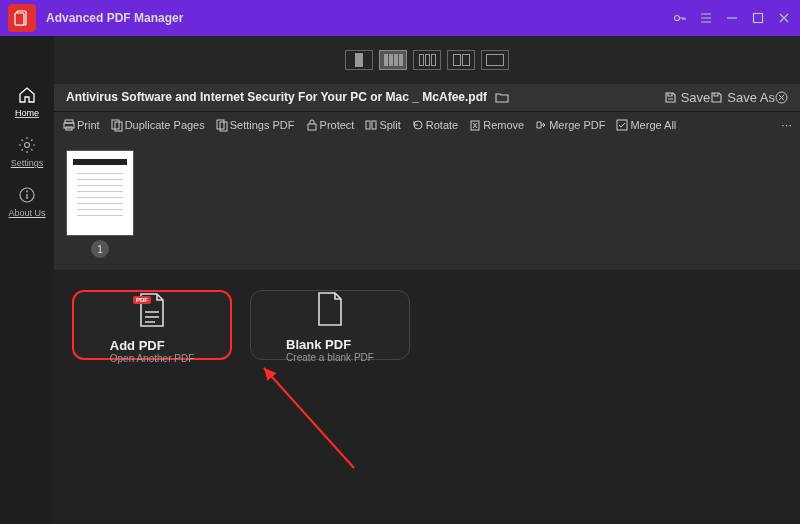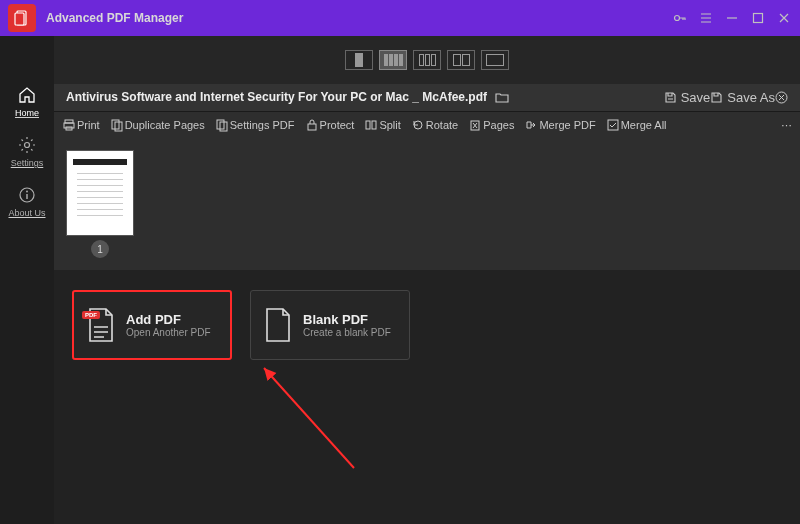--- a/index.html
+++ b/index.html
@@ -23,21 +23,21 @@
 .doc-name { font-size: 12px; font-weight: 600; color: #eee; flex: 1; display: flex; align-items: center; gap: 8px; }
 .doc-actions { display: flex; align-items: center; gap: 0; color: #c8c8c8; font-size: 13px; }
 .doc-actions .act { display: flex; align-items: center; gap: 4px; cursor: pointer; }
 .toolbar { background: #2e2e2e; padding: 6px 8px; display: flex; align-items: center; gap: 10px; flex-wrap: nowrap; border-top: 1px solid #1a1a1a; }
 .tbtn { display: flex; align-items: center; gap: 1px; color: #c8c8c8; font-size: 11px; cursor: pointer; white-space: nowrap; }
 .thumbs { background: #2e2e2e; padding: 12px; display: flex; gap: 12px; }
 .thumb { width: 68px; display: flex; flex-direction: column; align-items: center; gap: 4px; }
 .page-prev { width: 68px; height: 86px; background: #fff; border: 1px solid #555; position: relative; }
 .page-num { width: 18px; height: 18px; border-radius: 50%; background: #555; color: #ddd; font-size: 10px; display: flex; align-items: center; justify-content: center; }
 .cards { display: flex; gap: 18px; padding: 20px 18px; }
-.card { width: 160px; height: 70px; border: 1px solid #444; border-radius: 3px; display: flex; align-items: center; gap: 10px; padding: 0 12px; cursor: pointer; background: #262626; }
+.card { width: 160px; height: 70px; border: 1px solid #444; border-radius: 12px; display: flex; align-items: center; gap: 10px; padding: 0 12px; cursor: pointer; background: #262626; flex-direction: column; }
 .card.highlight { border: 2px solid #ff2a2a; }
 .card-text .t { font-size: 13px; font-weight: 700; color: #eee; }
 .card-text .s { font-size: 10px; color: #9a9a9a; }
 .card-icon { width: 30px; height: 36px; position: relative; }
 .arrow { position: absolute; left: 254px; top: 358px; pointer-events: none; }
 .page-prev::before { content:""; position:absolute; top:8px; left:6px; right:6px; height:6px; background:#222; }
 .page-prev::after { content:""; position:absolute; top:22px; left:10px; right:10px; bottom:14px; background:repeating-linear-gradient(#ccc,#ccc 1px,transparent 1px,transparent 6px); }
 .pdf-badge { position:absolute; left:-4px; top:4px; background:#e03030; color:#fff; font-size:6px; padding:1px 3px; border-radius:2px; font-weight:700; }
 </style>
 </head>
@@ -201,21 +201,21 @@
           <svg width="14" height="14" viewBox="0 0 14 14">
             <path d="M3 7a4 4 0 108 0 4 4 0 00-8 0M3 3v4h4" fill="none" stroke="#ccc"></path>
           </svg>
           <span>Rotate</span>
         </div>
       <div class="tbtn">
           <svg width="14" height="14" viewBox="0 0 14 14">
             <rect x="3" y="3" width="8" height="9" fill="none" stroke="#ccc"></rect>
             <path d="M5 5l4 5M9 5l-4 5" stroke="#ccc"></path>
           </svg>
-          <span>Pages</span>
+          <span>Remove</span>
         </div>
       <div class="tbtn">
           <svg width="14" height="14" viewBox="0 0 14 14">
             <path d="M3 4h4v6H3zM7 7h4M9 5l2 2-2 2" fill="none" stroke="#ccc"></path>
           </svg>
           <span>Merge PDF</span>
         </div>
       <div class="tbtn">
           <svg width="14" height="14" viewBox="0 0 14 14">
             <rect x="2" y="2" width="10" height="10" fill="none" stroke="#ccc"></rect>

